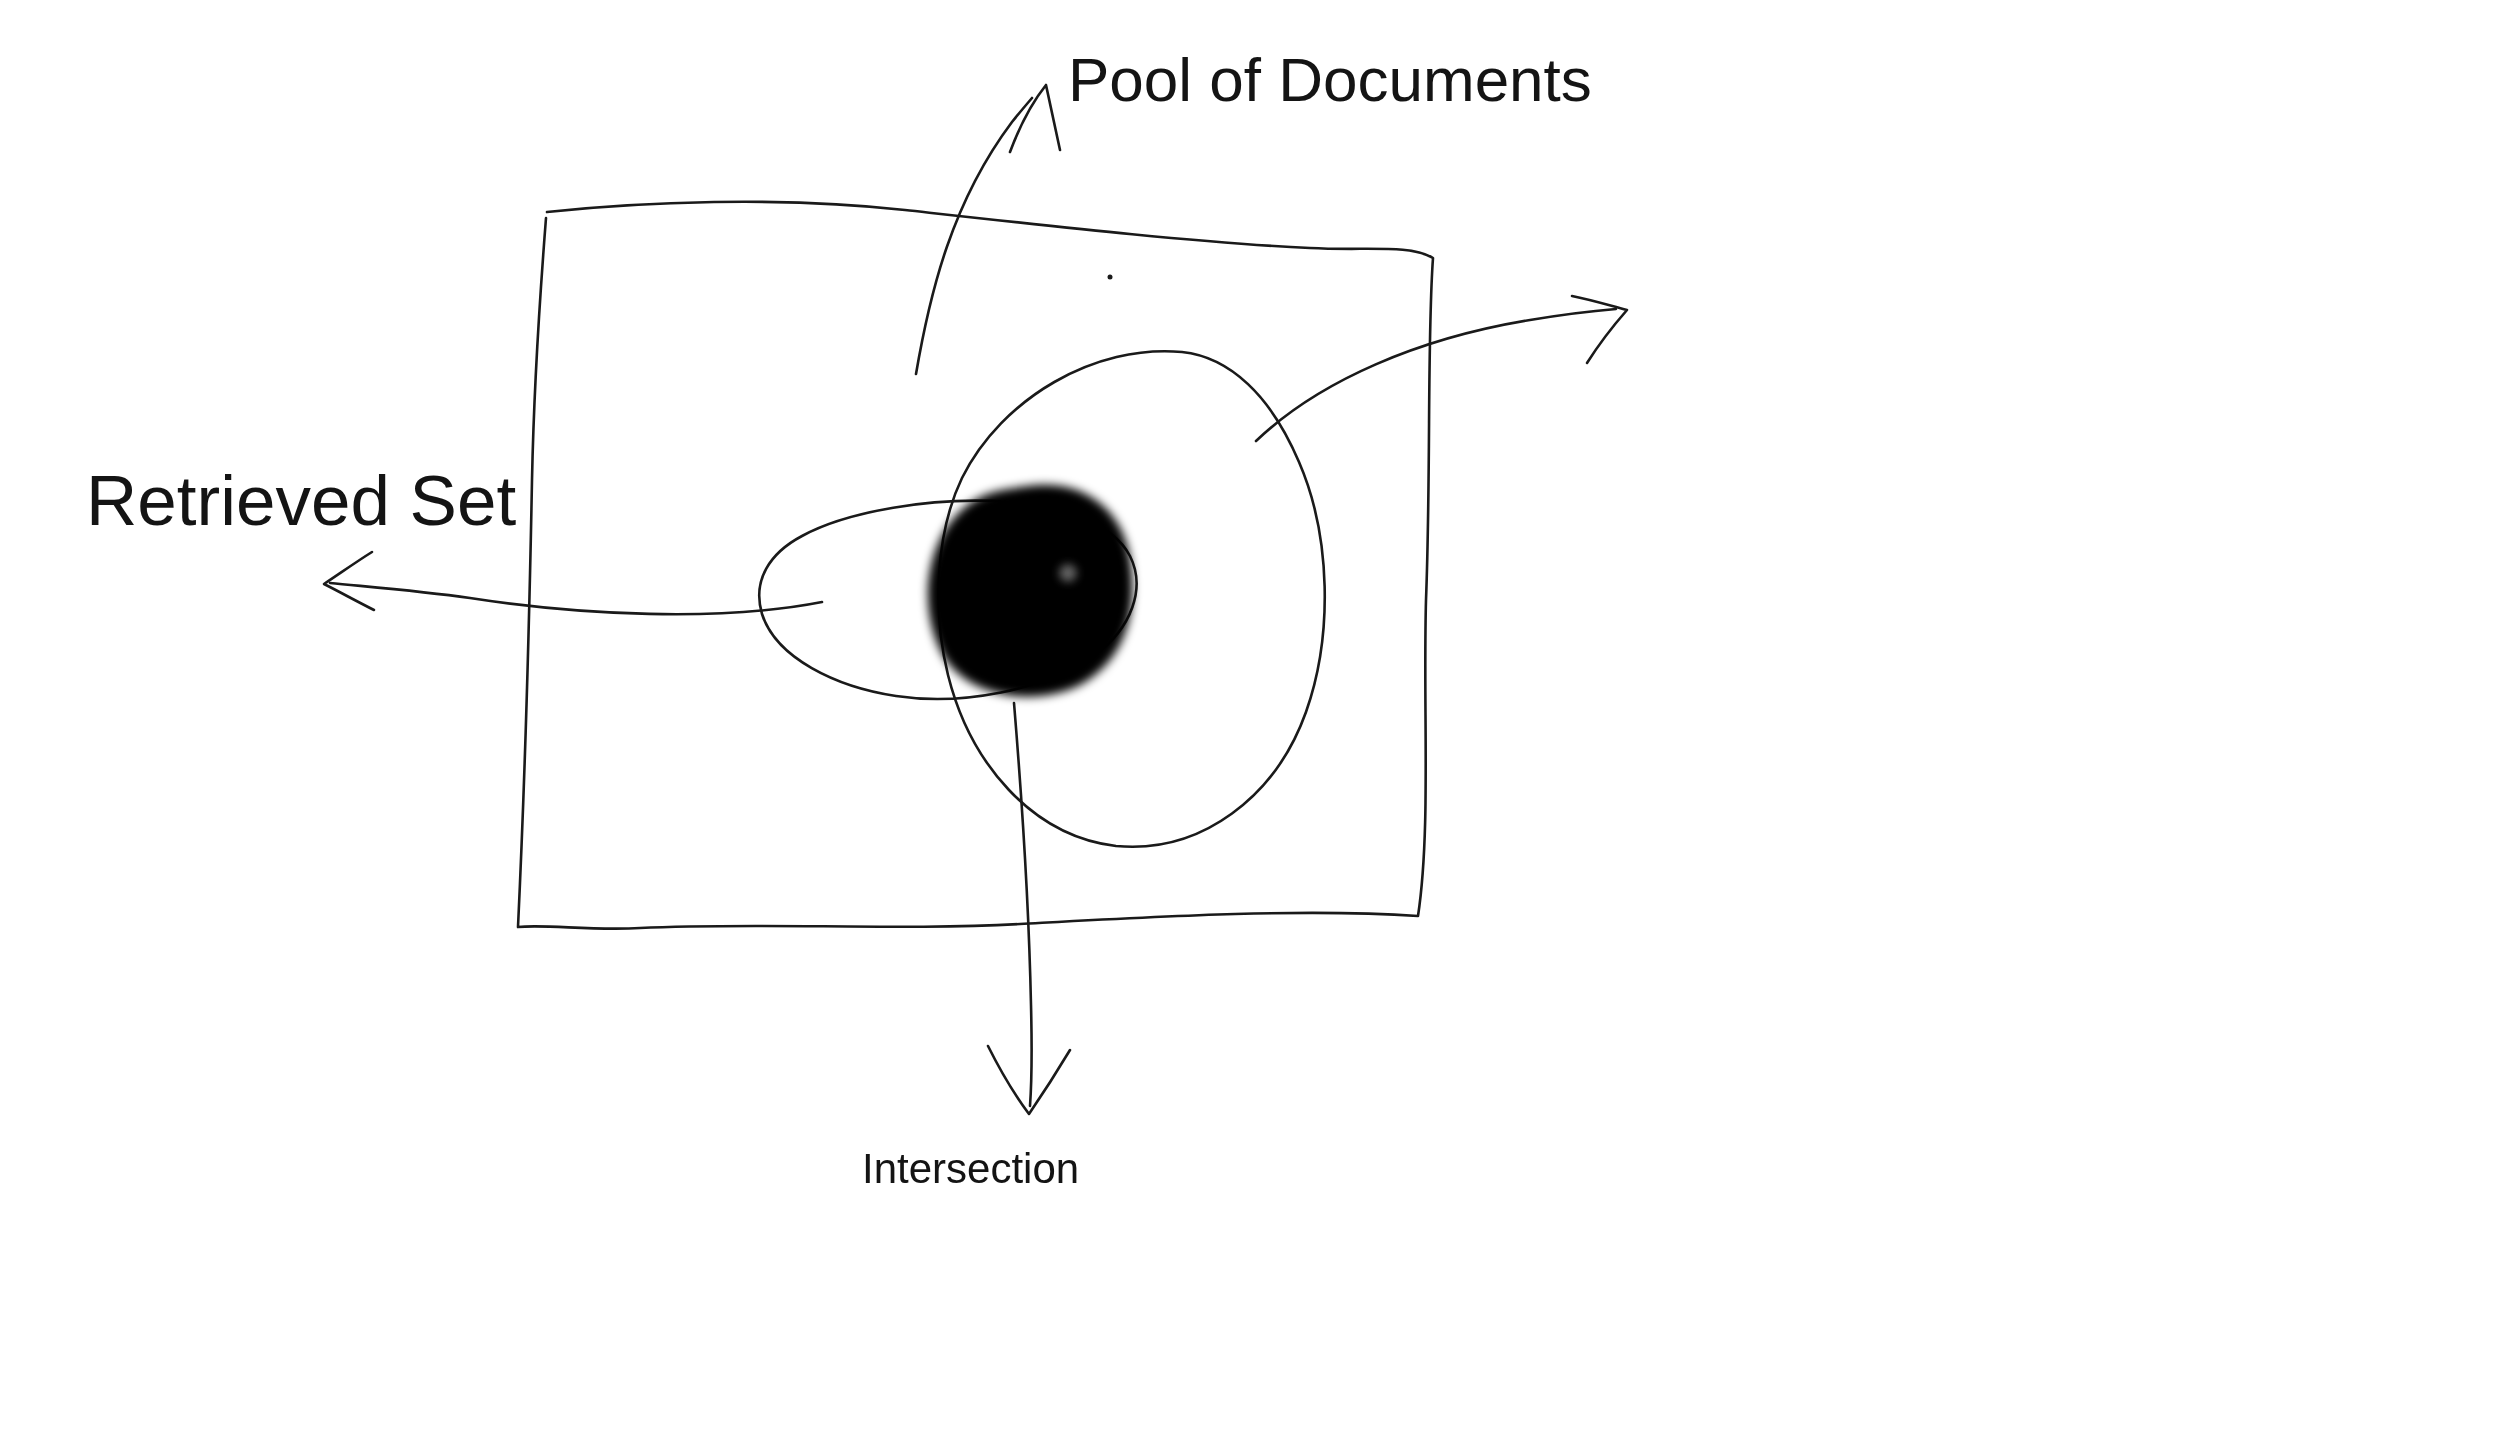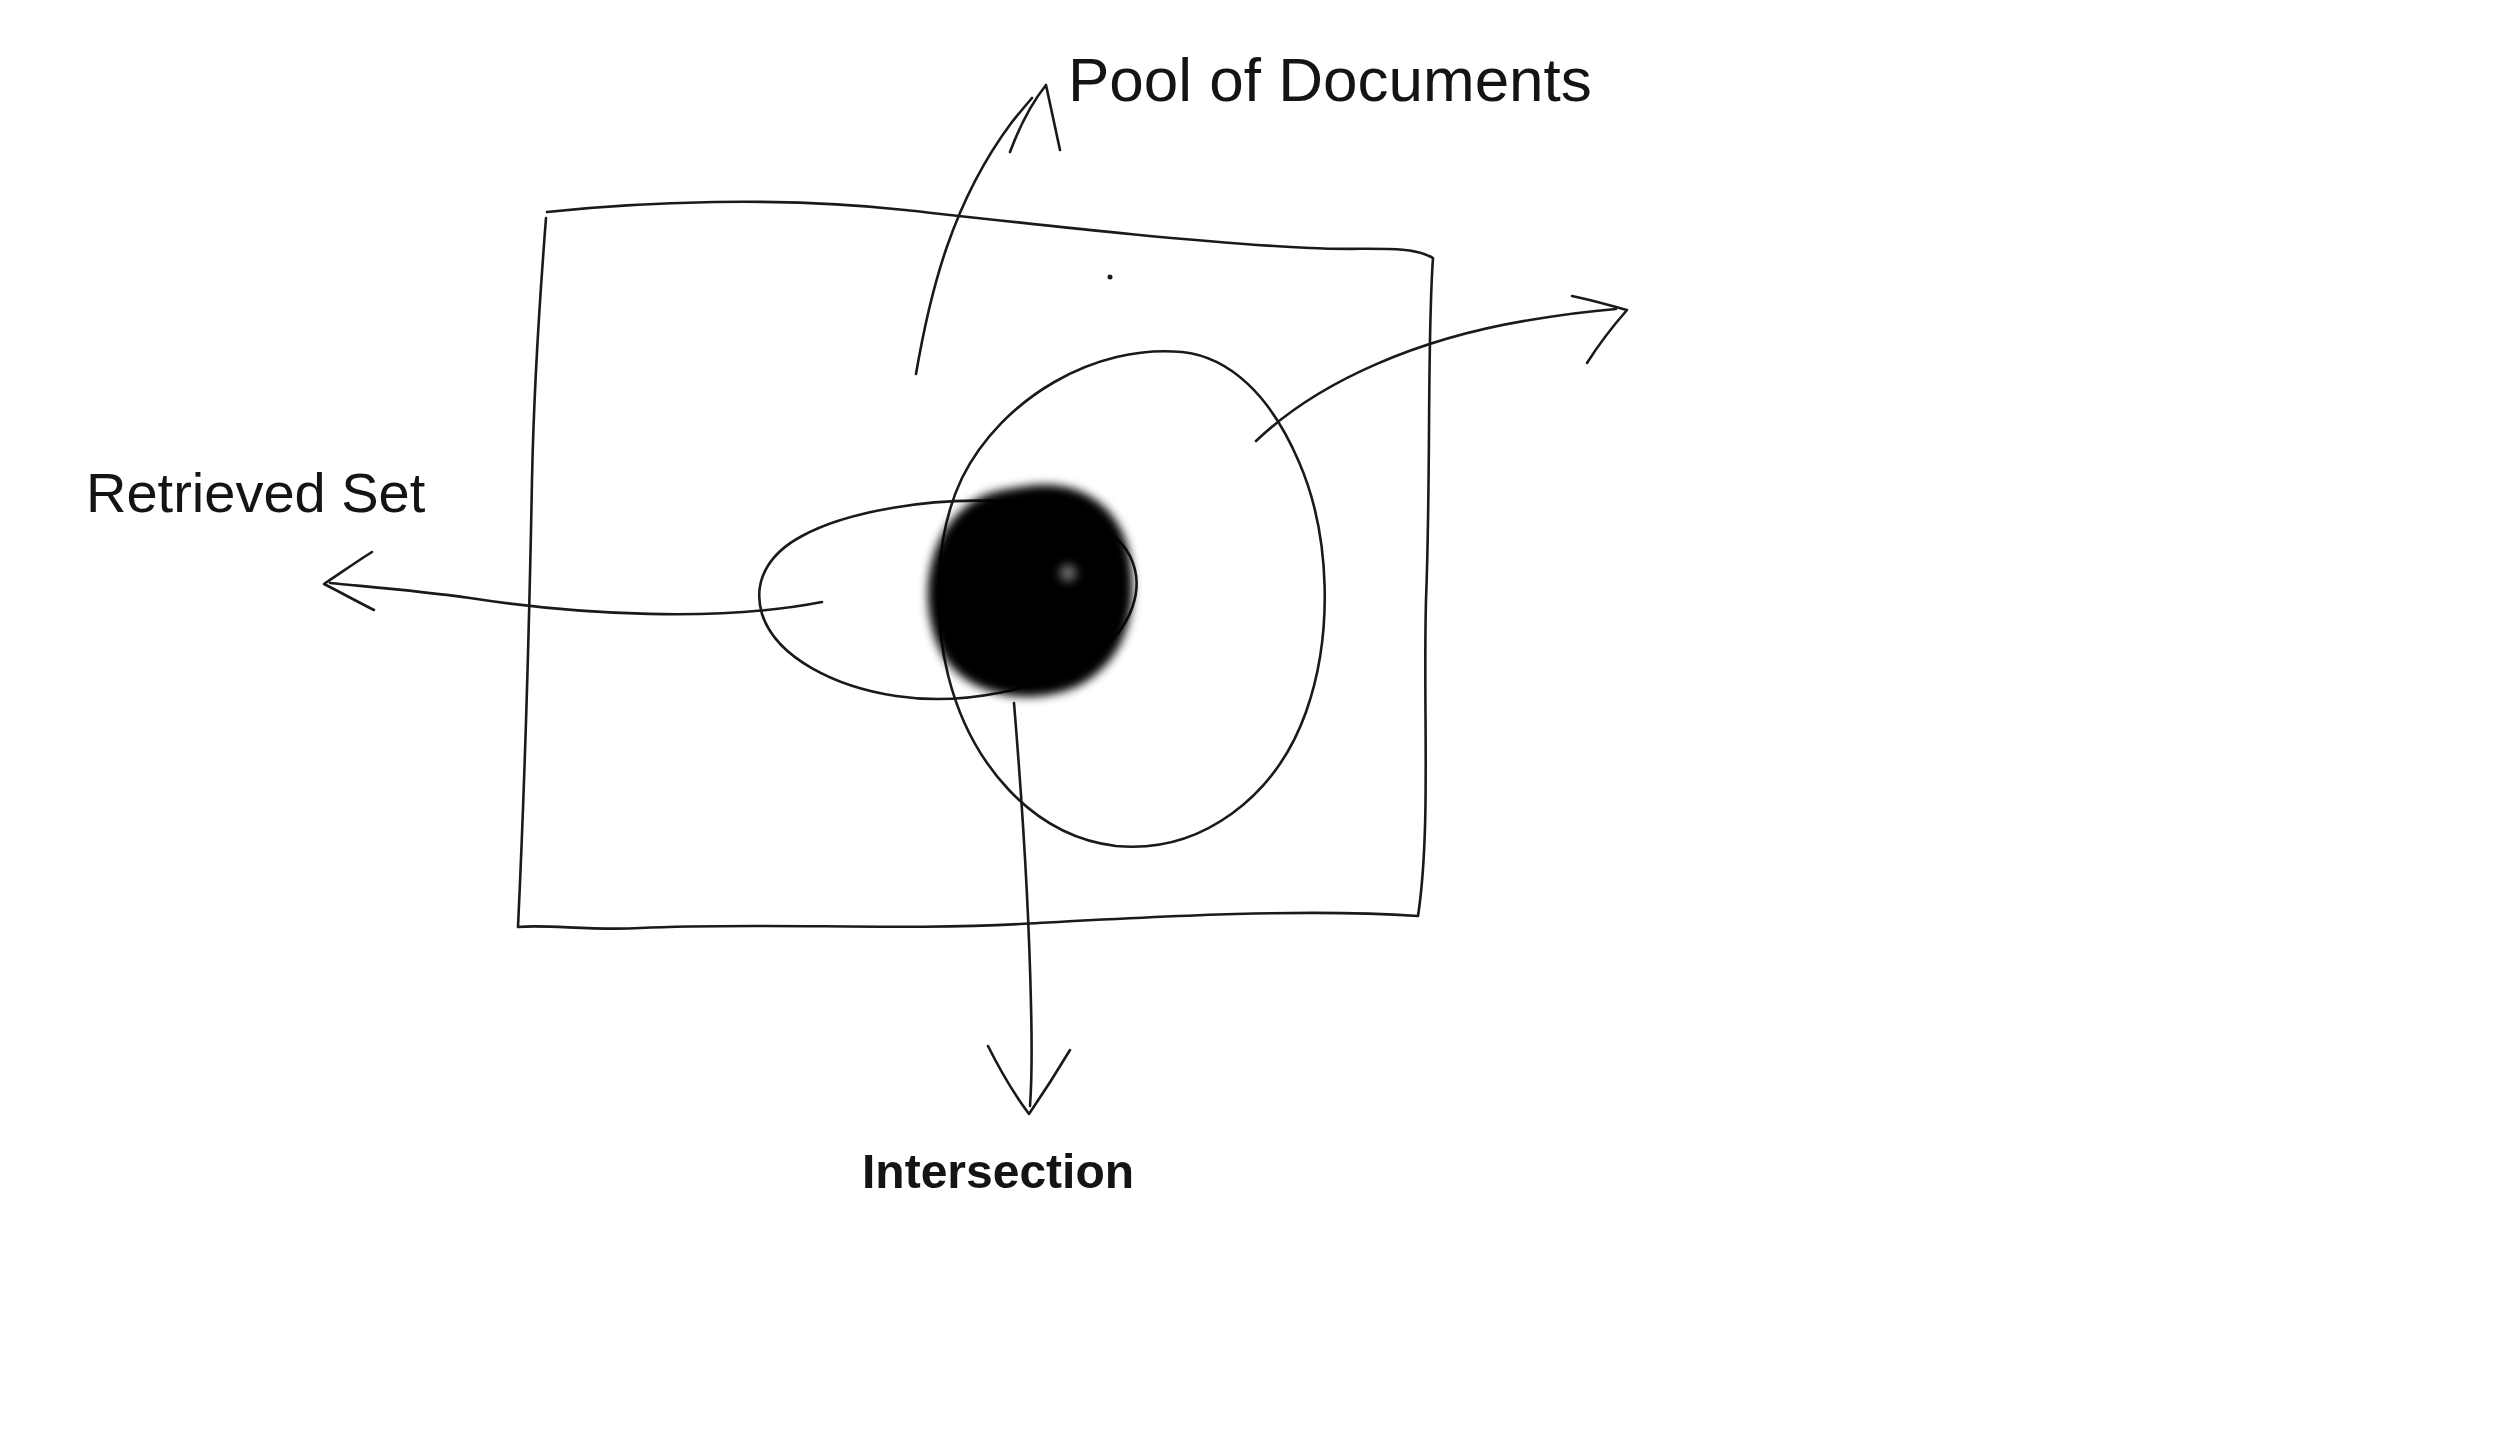--- a/index.html
+++ b/index.html
@@ -24,22 +24,22 @@
   }
   .label {
     position: absolute;
     color: #141414;
     white-space: nowrap;
     line-height: 1.1;
     font-weight: 400;
   }
   .label-pool        { left: 1068px; top: 46px;   font-size: 62px; }
   .label-relevant    { left: 1645px; top: 268px;  font-size: 82px; }
-  .label-retrieved   { left: 86px;   top: 462px;  font-size: 56px; }
-  .label-intersection{ left: 862px;  top: 1146px; font-size: 48px; font-weight: bold; }
+  .label-retrieved   { left: 86px;   top: 462px;  font-size: 71px; }
+  .label-intersection{ left: 862px;  top: 1146px; font-size: 42px; }
 
   .sketch-stroke {
     fill: none;
     stroke-width: 2.6;
     stroke-linecap: round;
     stroke-linejoin: round;
   }
 </style>
 </head>
 <body>

